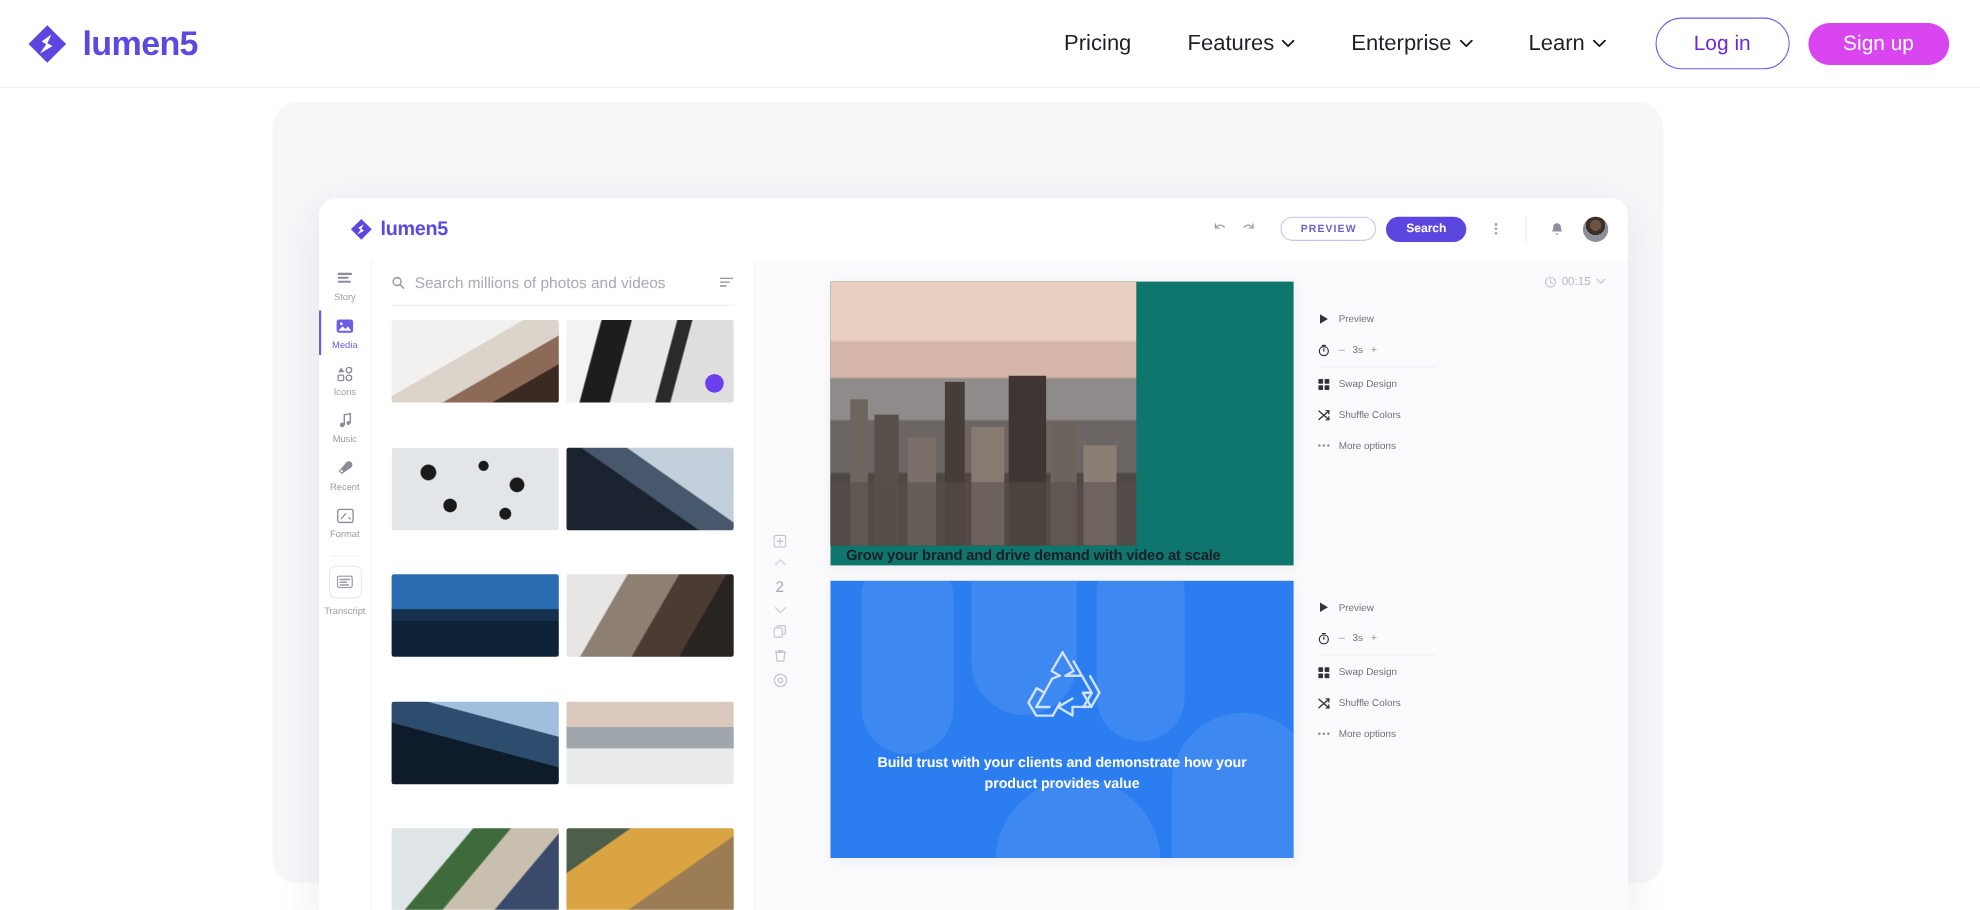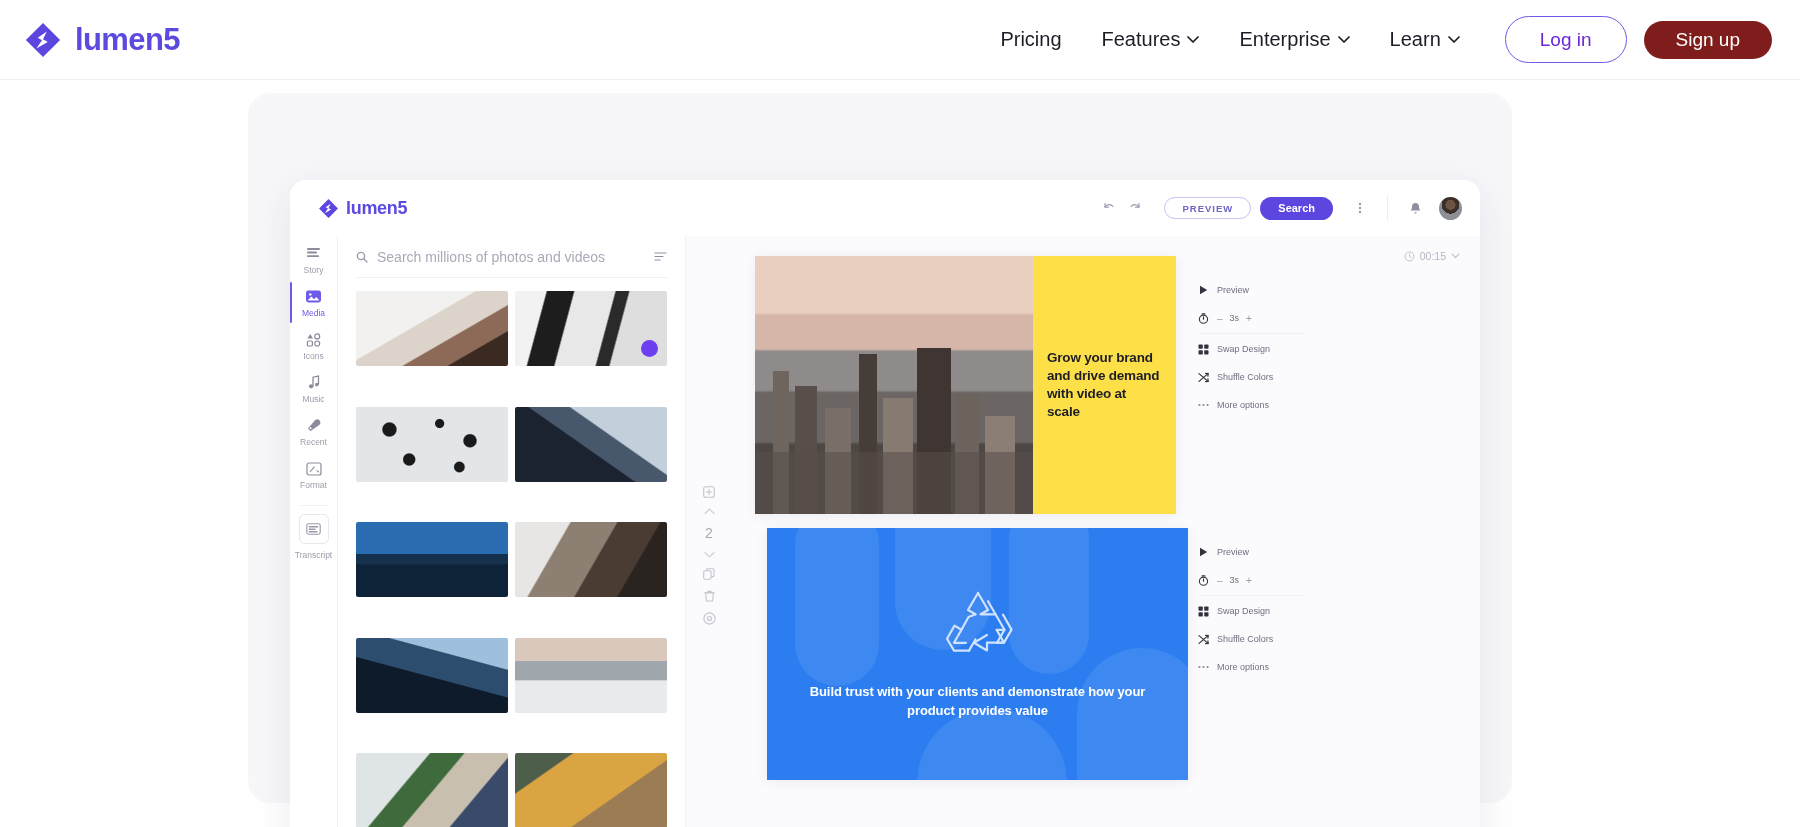--- a/index.html
+++ b/index.html
@@ -16,36 +16,36 @@
     background: #ffffff; border-bottom: 1px solid #f0f0f3;
     display: flex; align-items: center; z-index: 20;
   }
   .brand { display: flex; align-items: center; gap: 13px; margin-left: 24px; }
   .brand-mark { width: 38px; height: 38px; flex: 0 0 38px; }
   .brand-name {
     font-size: 31px; font-weight: 700; color: #5b4ae0;
     letter-spacing: -0.6px; line-height: 1;
   }
   .nav-right { margin-left: auto; display: flex; align-items: center; margin-right: 28px; }
-  .nav-links { display: flex; align-items: center; gap: 2px; }
+  .nav-links { display: flex; align-items: center; gap: 13px; }
   .nav-link {
     display: flex; align-items: center; gap: 7px;
     font-size: 20px; color: #1d1d27; padding: 0 19px; cursor: pointer;
     white-space: nowrap;
   }
   .chev { width: 12px; height: 7px; display: inline-block; }
   .btn-login {
     margin-left: 26px; height: 47px; padding: 0 34px;
     border: 1.6px solid #6c5ce7; border-radius: 24px; background: #fff;
     color: #6d28d9; font-size: 19px; font-family: inherit;
     display: flex; align-items: center; justify-content: center; cursor: pointer;
   }
   .btn-signup {
     margin-left: 17px; height: 38px; padding: 0 32px;
-    border: none; border-radius: 24px; background: #7f1d1d;
+    border: none; border-radius: 24px; background: #d946ef;
     color: #ffffff; font-size: 19px; font-family: inherit;
     display: flex; align-items: center; justify-content: center; cursor: pointer;
   }
 
   
   .hero {
     position: absolute; top: 80px; left: 0; width: 1800px; height: 747px;
     background: #ffffff;
   }
   .outer-card {
@@ -162,32 +162,33 @@
   }
   .scene-rail {
     position: absolute; left: 6px; top: 250px; width: 34px;
     display: flex; flex-direction: column; align-items: center; gap: 10px;
     color: #c3c3cf;
   }
   .scene-num { font-size: 14px; color: #a9a9b8; }
   .scene-rail .sr-ico { cursor: pointer; display: flex; }
 
   .scene {
-    position: absolute; display: flex; background: #fde047;
+    position: absolute; display: flex; background: #0f766e;
     box-shadow: 0 2px 12px rgba(40,40,80,0.07);
+    flex-direction: column;
   }
   .scene1 { left: 69px; top: 20px; width: 421px; height: 258px; }
   .sc1-img { width: 278px; height: 100%; position: relative; overflow: hidden; }
   .sc1-txtwrap { flex: 1; display: flex; align-items: center; padding: 0 14px; }
   .sc1-txt {
     font-size: 13.5px; font-weight: 800; color: #1e1e28;
     line-height: 1.33; letter-spacing: -0.2px;
   }
   .scene2 {
-    left: 81px; top: 292px; width: 421px; height: 252px;
+    left: 69px; top: 292px; width: 421px; height: 252px;
     background: #2b7df0; align-items: center; justify-content: center;
     flex-direction: column; overflow: hidden;
   }
   .sc2-blob { position: absolute; border-radius: 999px; background: rgba(255,255,255,0.09); }
   .sc2-ico { position: relative; margin-bottom: 22px; }
   .sc2-txt {
     position: relative; font-size: 13px; font-weight: 800; color: #ffffff;
     text-align: center; line-height: 1.45; letter-spacing: -0.1px; padding: 0 22px;
   }
 

